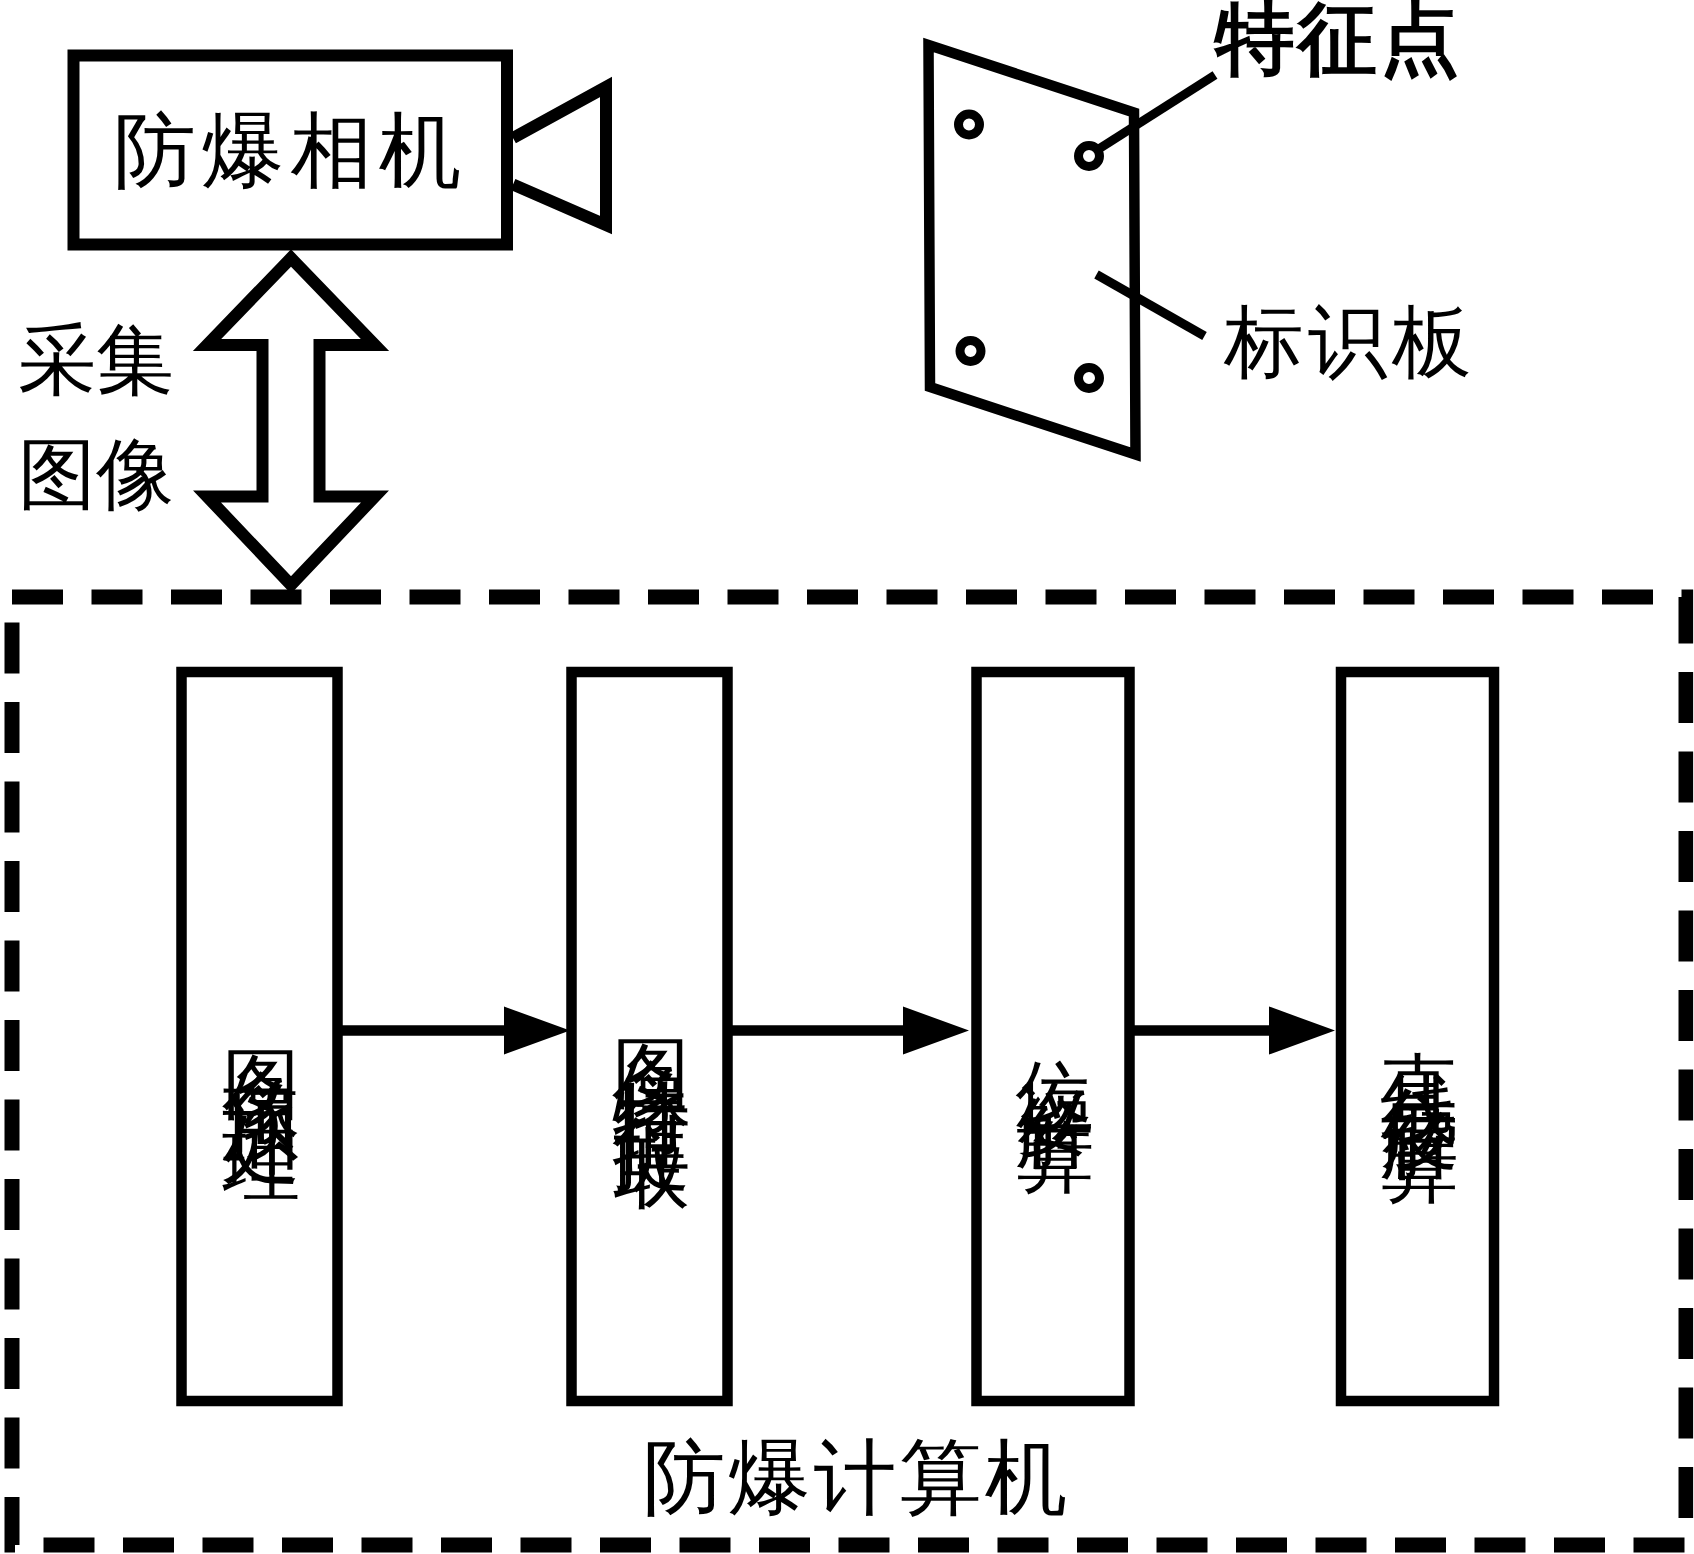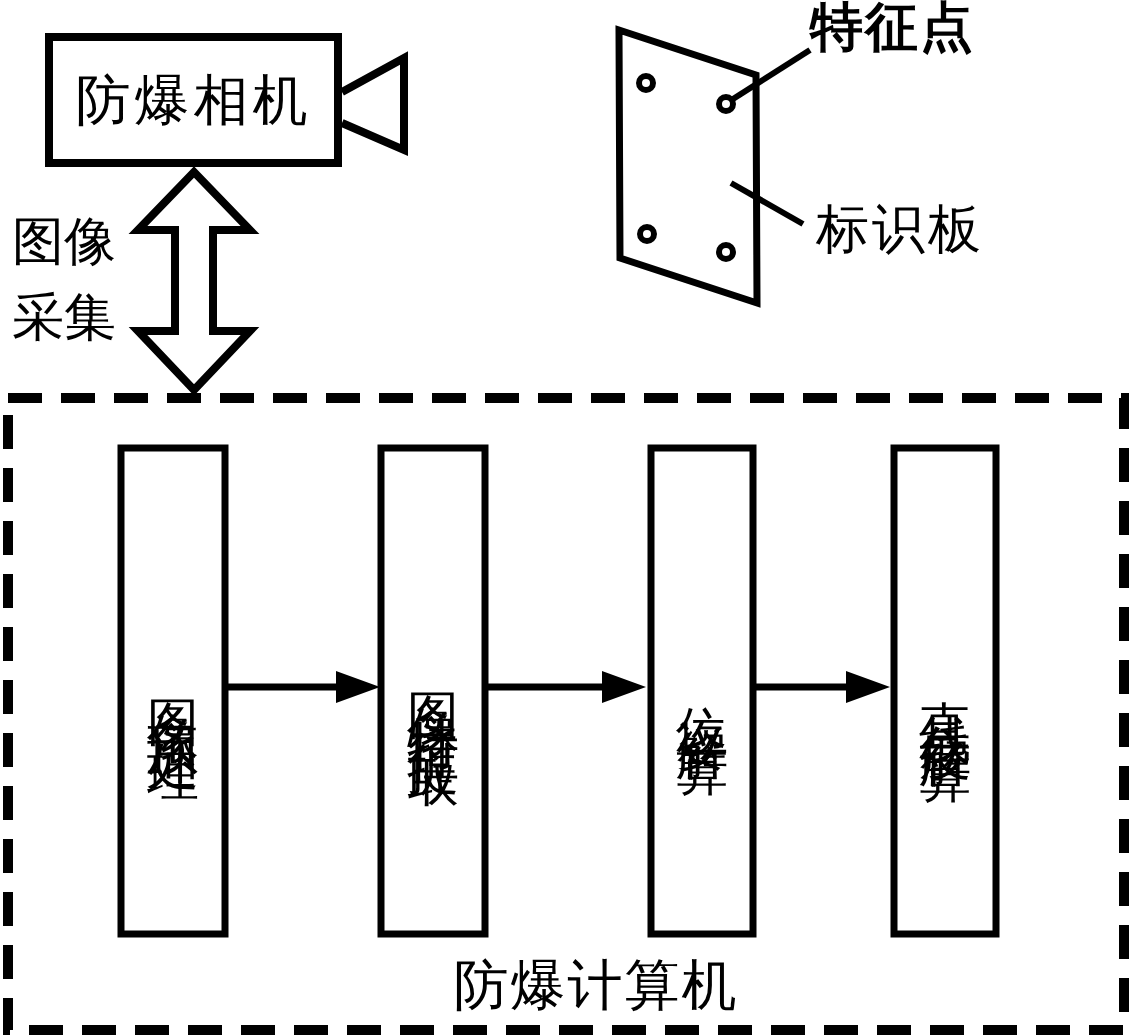--- a/index.html
+++ b/index.html
@@ -29,21 +29,20 @@
     left: 8px; top: 204px; width: 112px;
     font-size: 52px; line-height: 76px; text-align: center;
   }
   .feature-label { left: 810px; top: 1px;  font-size: 53px; letter-spacing: 2px; font-weight: bold; }
   .board-label   { left: 816px; top: 203px; font-size: 53px; letter-spacing: 3px; }
   .computer-label {
     position: absolute;
     left: 421px; top: 958px; width: 300px;
     font-size: 55px; letter-spacing: 2px; line-height: 1; text-align: center;
     white-space: nowrap;
-    margin-left: 25px;
   }
   .module-label {
     position: absolute;
     top: 448px; height: 486px;
     display: flex; align-items: center; justify-content: center;
   }
   .module-label span {
     writing-mode: vertical-rl;
     font-size: 52px;
     letter-spacing: 13px;
@@ -96,22 +95,22 @@
 
     <line x1="733" y1="99" x2="810" y2="50" stroke="#000000" stroke-width="6"></line>
     <line x1="731" y1="183" x2="803" y2="224" stroke="#000000" stroke-width="6"></line>
   </svg>
 
   <div class="camera-label-wrap">
     <span>防爆相机</span>
   </div>
 
   <div class="acq-label">
+    <div>采集</div>
     <div>图像</div>
-    <div>采集</div>
   </div>
 
   <div class="hlabel feature-label">特征点</div>
 
   <div class="hlabel board-label">标识板</div>
 
   <div class="module-label ml-1">
     <span>图像预处理</span>
   </div>
   <div class="module-label ml-2">

